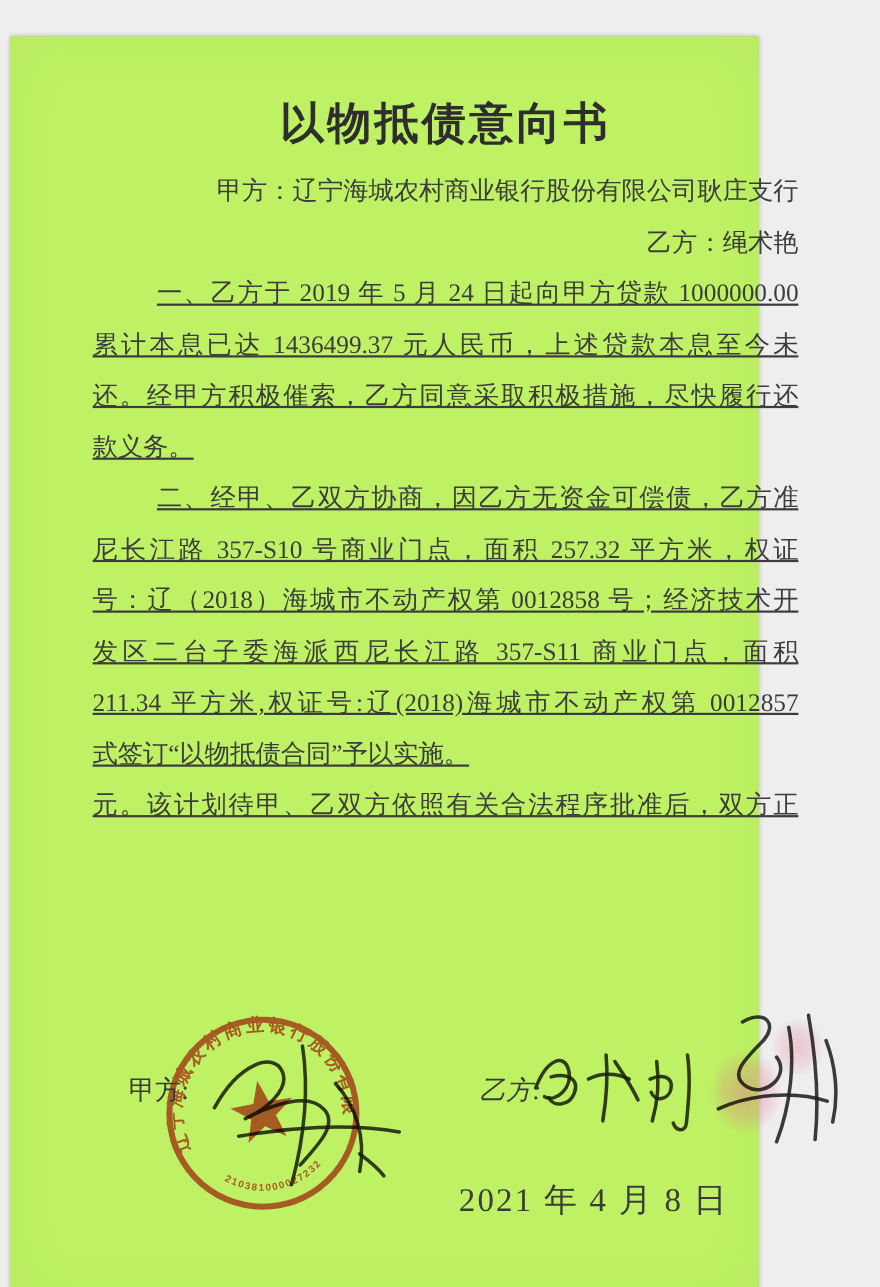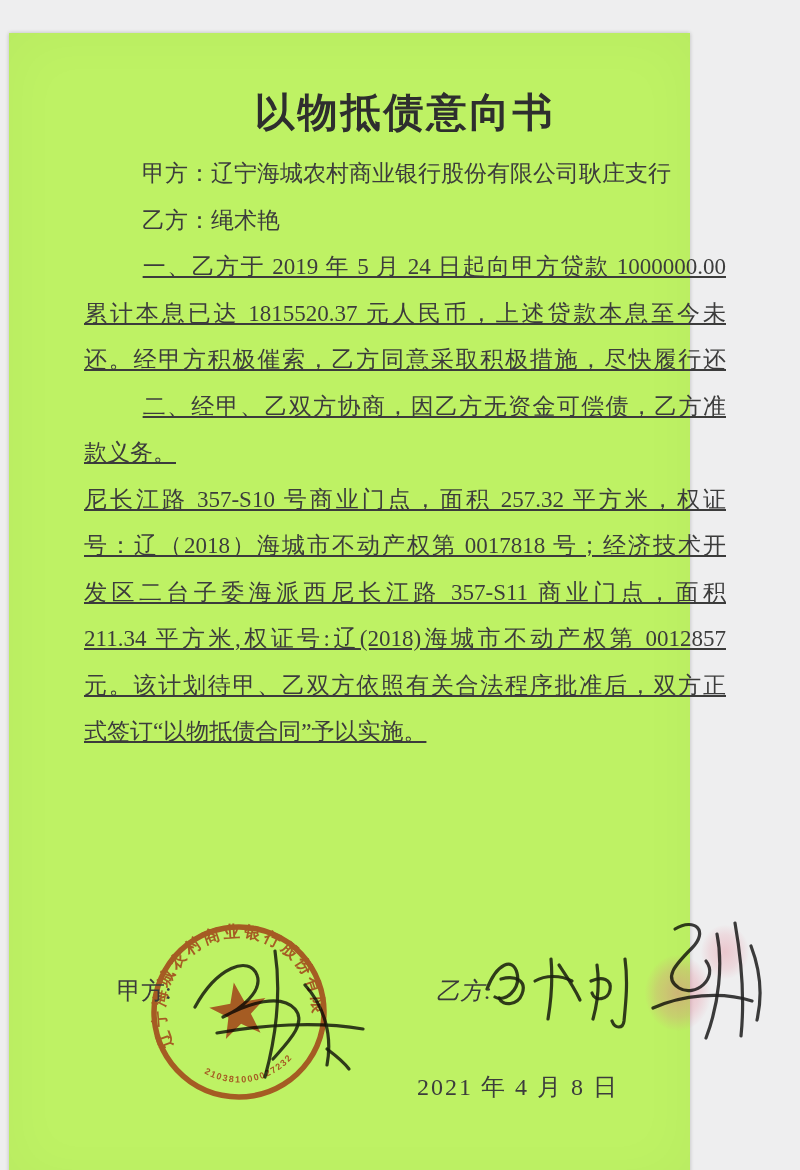--- a/index.html
+++ b/index.html
@@ -35,21 +35,21 @@
   .title {
     margin: 54px 0 0 0;
     text-align: center;
     font-family: "Liberation Sans", "DejaVu Sans", sans-serif;
     font-weight: 700;
     font-size: 40px;
     line-height: 50px;
     letter-spacing: 3px;
     color: #2e2e2e;
   }
-  .parties { margin: 14px 0 0 58px; }
+  .parties { margin: 14px 0 0 58px; text-align: right; }
   .party-line { white-space: nowrap; }
   .paragraphs { margin-top: 0; }
   .line {
     text-align: justify;
     text-align-last: justify;
     height: 46.5px;
     overflow: hidden;
     text-decoration: underline;
   }
   .line.indent { text-indent: 2.55em; }
@@ -64,21 +64,21 @@
     position: absolute;
     font-size: 24px;
     color: #3a3a3a;
     white-space: nowrap;
   }
   .label-a { left: 108px; top: 62px; }
   .label-b { left: 427px; top: 62px; font-style: italic; }
   .date-line {
     position: absolute;
     left: 408px; top: 158px;
-    font-size: 24px;
+    font-size: 30px;
     letter-spacing: 2px;
     color: #3c3c3c;
     font-family: Liberation Serif, serif;
   }
   .seal {
     position: absolute;
     left: 135px; top: 4px;
     width: 190px; height: 190px;
     transform: rotate(-10deg);
     opacity: .85;
@@ -105,30 +105,30 @@
 
     <div class="title">以物抵债意向书</div>
 
     <div class="parties" id="parties">
         <div class="party-line"><span>甲方：</span><span>辽宁海城农村商业银行股份有限公司耿庄支行</span></div>
         <div class="party-line"><span>乙方：</span><span>绳术艳</span></div>
       </div>
 
     <div class="paragraphs" id="paragraphs">
         <div class="line indent">一、乙方于 2019 年 5 月 24 日起向甲方贷款 1000000.00</div>
-        <div class="line">累计本息已达 1815520.37 元人民币，上述贷款本息至今未</div>
+        <div class="line">累计本息已达 1436499.37 元人民币，上述贷款本息至今未</div>
         <div class="line">还。经甲方积极催索，乙方同意采取积极措施，尽快履行还</div>
+        <div class="line last">款义务。</div>
         <div class="line indent">二、经甲、乙双方协商，因乙方无资金可偿债，乙方准</div>
-        <div class="line last">款义务。</div>
         <div class="line">尼长江路 357-S10 号商业门点，面积 257.32 平方米，权证</div>
-        <div class="line">号：辽（2018）海城市不动产权第 0017818 号；经济技术开</div>
+        <div class="line">号：辽（2018）海城市不动产权第 0012858 号；经济技术开</div>
         <div class="line">发区二台子委海派西尼长江路 357-S11 商业门点，面积</div>
         <div class="line">211.34 平方米,权证号:辽(2018)海城市不动产权第 0012857</div>
+        <div class="line last">式签订“以物抵债合同”予以实施。</div>
         <div class="line">元。该计划待甲、乙双方依照有关合法程序批准后，双方正</div>
-        <div class="line last">式签订“以物抵债合同”予以实施。</div>
       </div>
   </div>
 
   <div class="sig-area">
 
     <svg class="seal" viewBox="0 0 190 190">
       <defs>
         <path id="arcTop" d="M25 118 A74 74 0 1 1 165 118" fill="none"></path>
         <path id="arcBot" d="M33 128 A70 70 0 0 0 157 128" fill="none"></path>
       </defs>

